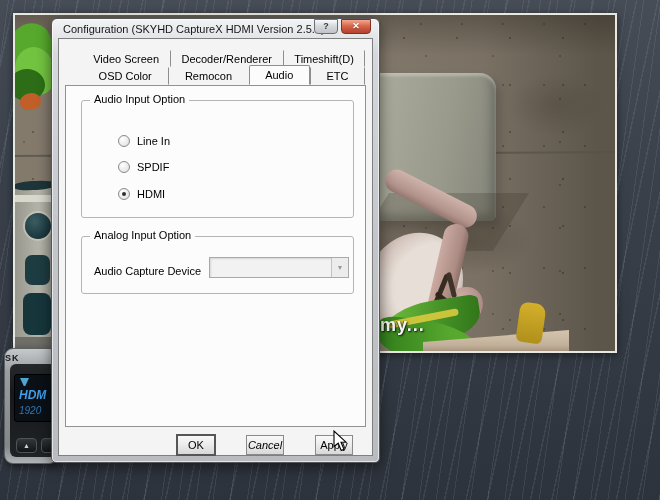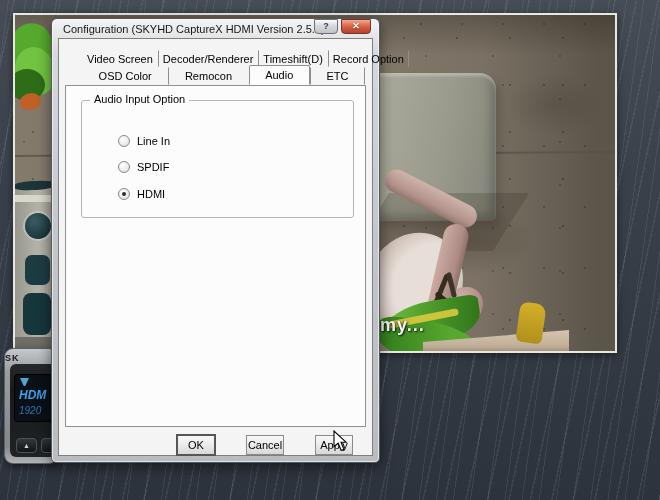--- a/index.html
+++ b/index.html
@@ -154,21 +154,21 @@
     border:1px solid #a9a9a9; background:#f2f2f2;
     box-shadow:inset 1px 1px 2px rgba(0,0,0,.12); }
   .combo-value { position:absolute; left:4px; top:3px; font-size:11px; color:#6a6a6a; }
   .combo-arrow { position:absolute; right:0; top:0; bottom:0; width:17px; border-left:1px solid #c2c2c2;
     color:#9a9a9a; font-size:7px; text-align:center; line-height:19px; background:#ececec; }
 
   .dlg-btn { position:absolute; top:396px; width:38px; height:20px; font-size:11px; color:#000;
     text-align:center; line-height:18px; border:1px solid #8a8a8a;
     background:linear-gradient(180deg,#f8f8f8,#ededed 45%,#d8d8d8); }
   .dlg-btn.default { border:1px solid #565656; box-shadow:0 0 0 1px #565656; }
-  .btn-ok { left:118px; } .btn-cancel { left:187px; } .btn-apply { left:256px; }
+  .btn-ok { left:118px; } .btn-cancel { left:187px;font-style:italic; } .btn-apply { left:256px; }
 
   .cursor { position:absolute; left:333px; top:430px; width:16px; height:22px; z-index:50; }
 </style>
 </head>
 <body>
 
 <div class="video-window">
   <div class="scene">
     <div class="darktop"></div>
     <div class="seam"></div>
@@ -224,21 +224,20 @@
   <div class="titlebar-text">Configuration (SKYHD CaptureX HDMI Version 2.5.0)</div>
   <div class="winbtn btn-help">?</div>
   <div class="winbtn btn-close">✕</div>
 
   <div class="dlg-inner">
 
     <div class="tabrow tabrow1">
       <div class="tab">Video Screen</div>
       <div class="tab">Decoder/Renderer</div>
       <div class="tab">Timeshift(D)</div>
-      <div class="tab">Record Option</div>
     </div>
     <div class="tabrow tabrow2">
       <div class="tab">OSD Color</div>
       <div class="tab">Remocon</div>
       <div class="tab active">Audio</div>
       <div class="tab">ETC</div>
     </div>
 
     <div class="tab-page">
 
@@ -251,20 +250,28 @@
         <div class="radio-row rr1">
           <span class="rdot"></span>
           <span class="radio-label">SPDIF</span>
         </div>
         <div class="radio-row rr2">
           <span class="rdot on"></span>
           <span class="radio-label">HDMI</span>
         </div>
       </div>
 
+      <div class="groupbox group2">
+        <span class="glabel">Analog Input Option</span>
+        <span class="acd-label">Audio Capture Device</span>
+        <div class="combo">
+          <span class="combo-value"></span>
+          <span class="combo-arrow">▼</span>
+        </div>
+      </div>
 
     </div>
 
     <div class="dlg-btn default btn-ok">OK</div>
     <div class="dlg-btn btn-cancel">Cancel</div>
     <div class="dlg-btn btn-apply">Apply</div>
   </div>
 </div>
 
 <svg class="cursor" viewBox="0 0 16 22">

